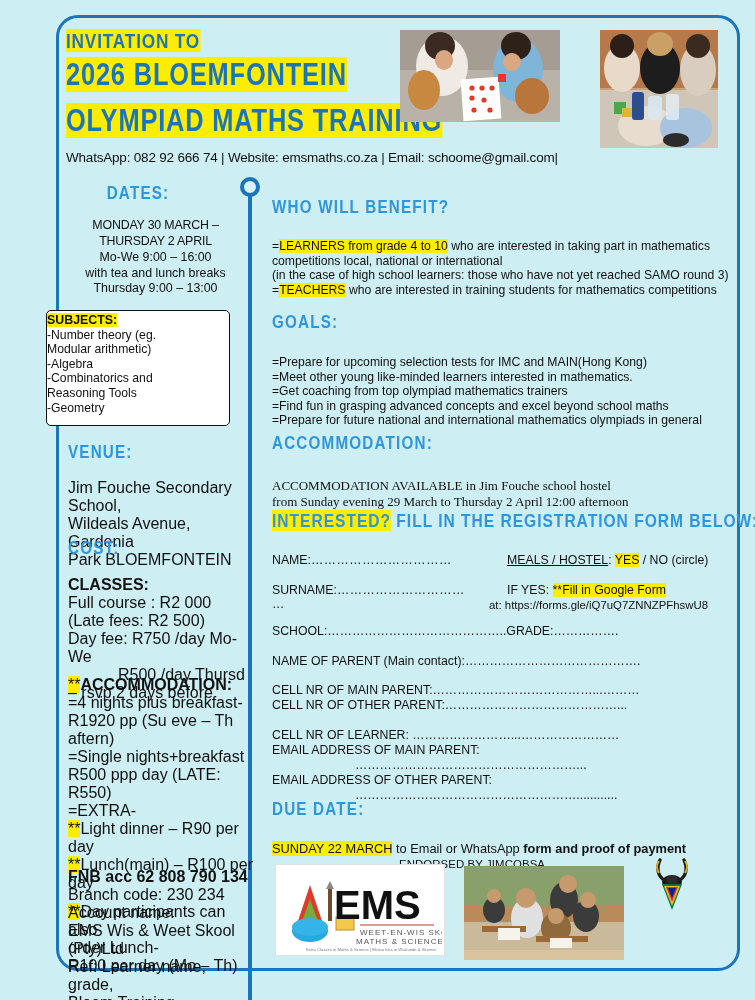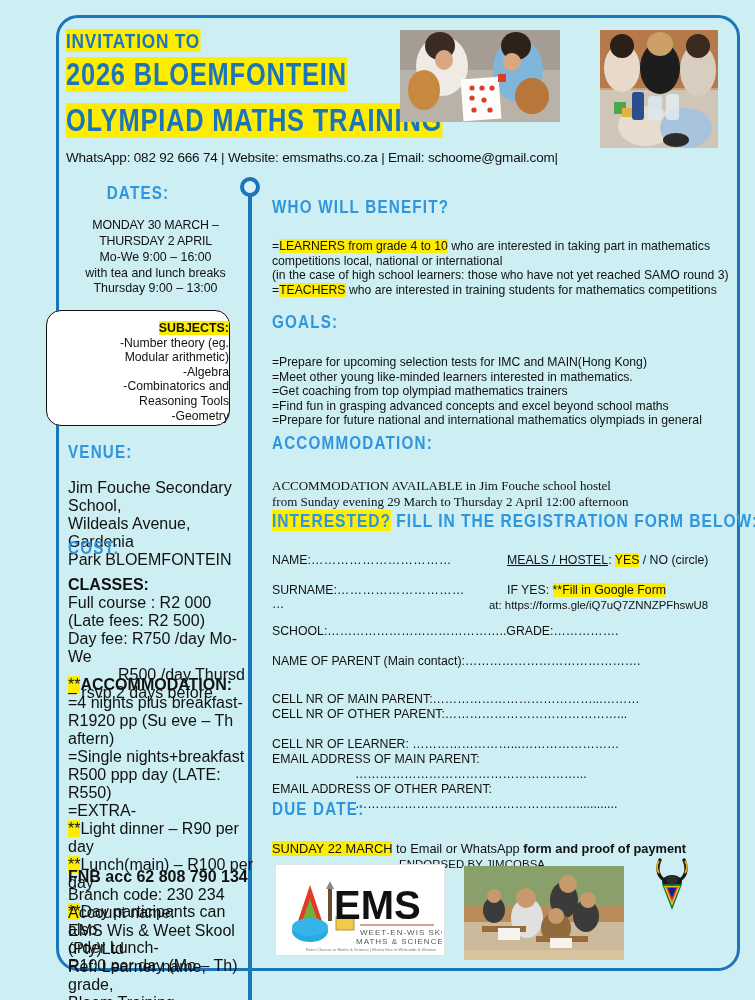--- a/index.html
+++ b/index.html
@@ -58,23 +58,23 @@
   .sec-h{
     font-family:"Liberation Sans Narrow","Liberation Sans",sans-serif;
     color:#2f96dd;font-weight:bold;font-size:19px;letter-spacing:1.5px;
     transform:scaleX(.8);transform-origin:left center;white-space:nowrap;
   }
   .lcol .blk{font-size:12.4px;line-height:15.6px;}
   .big-date{font-size:15.5px;line-height:18.5px;letter-spacing:-.2px;}
 
   .subjects-box{
     position:absolute;left:46px;top:310px;width:184px;height:116px;
-    background:#fff;border:1.6px solid #111;border-radius:15px;
-    box-sizing:border-box;text-align:right;
-    font-size:12.2px;line-height:14.6px;color:#111;padding-top:10px;
+    background:#fff;border:1.6px solid #111;border-radius:5px;
+    box-sizing:border-box;text-align:left;
+    font-size:12.2px;line-height:14.6px;color:#111;padding-top:2px;
   }
   .subjects-box .t{font-weight:bold;font-size:12.4px;}
 
   
   .rcol{position:absolute;left:272px;top:196px;width:460px;color:#111;}
   .body-txt{font-size:12.2px;line-height:14.6px;}
   .serif{font-family:"Liberation Serif",serif;font-size:13px;line-height:16px;}
 
   .interested-h{
     font-family:"Liberation Sans Narrow","Liberation Sans",sans-serif;
@@ -260,21 +260,21 @@
 
       <div class="form-row" style="position:absolute;left:0;top:30px;"><span>SURNAME:</span><span class="dots">…………………………</span></div>
       <div class="form-row" style="position:absolute;left:0;top:44px;">…</div>
 
       <div class="form-row" style="position:absolute;left:235px;top:30px;"><span>IF YES: </span><span class="hl">**</span><span class="hl">Fill in Google Form</span></div>
       <div class="form-row sm" style="position:absolute;left:217px;top:45px;">at: https://forms.gle/iQ7uQ7ZNNZPFhswU8</div>
     </div>
 
     <div class="form-row" style="margin-top:13px">SCHOOL:……………………………………..GRADE:…………….</div>
     <div class="form-row" style="margin-top:15px">NAME OF PARENT (Main contact):…………………………………….</div>
-    <div class="form-row" style="margin-top:23px">CELL NR OF MAIN PARENT:…………………………………...………</div>
+    <div class="form-row" style="margin-top:14px">CELL NR OF MAIN PARENT:…………………………………...………</div>
     <div class="form-row">CELL NR OF OTHER PARENT:……………………………………...</div>
     <div class="form-row" style="margin-top:15px">CELL NR OF LEARNER:     ……………………...……………………</div>
     <div class="form-row">EMAIL ADDRESS OF MAIN PARENT:</div>
     <div class="form-row" style="padding-left:83px">………………………………………………...</div>
     <div class="form-row">EMAIL ADDRESS OF OTHER PARENT:</div>
     <div class="form-row" style="padding-left:83px">………………………………………………............</div>
   </div>
 
   <div style="position:absolute;left:272px;top:798px;width:465px;color:#111;">
     <div class="sec-h">DUE DATE:</div>

